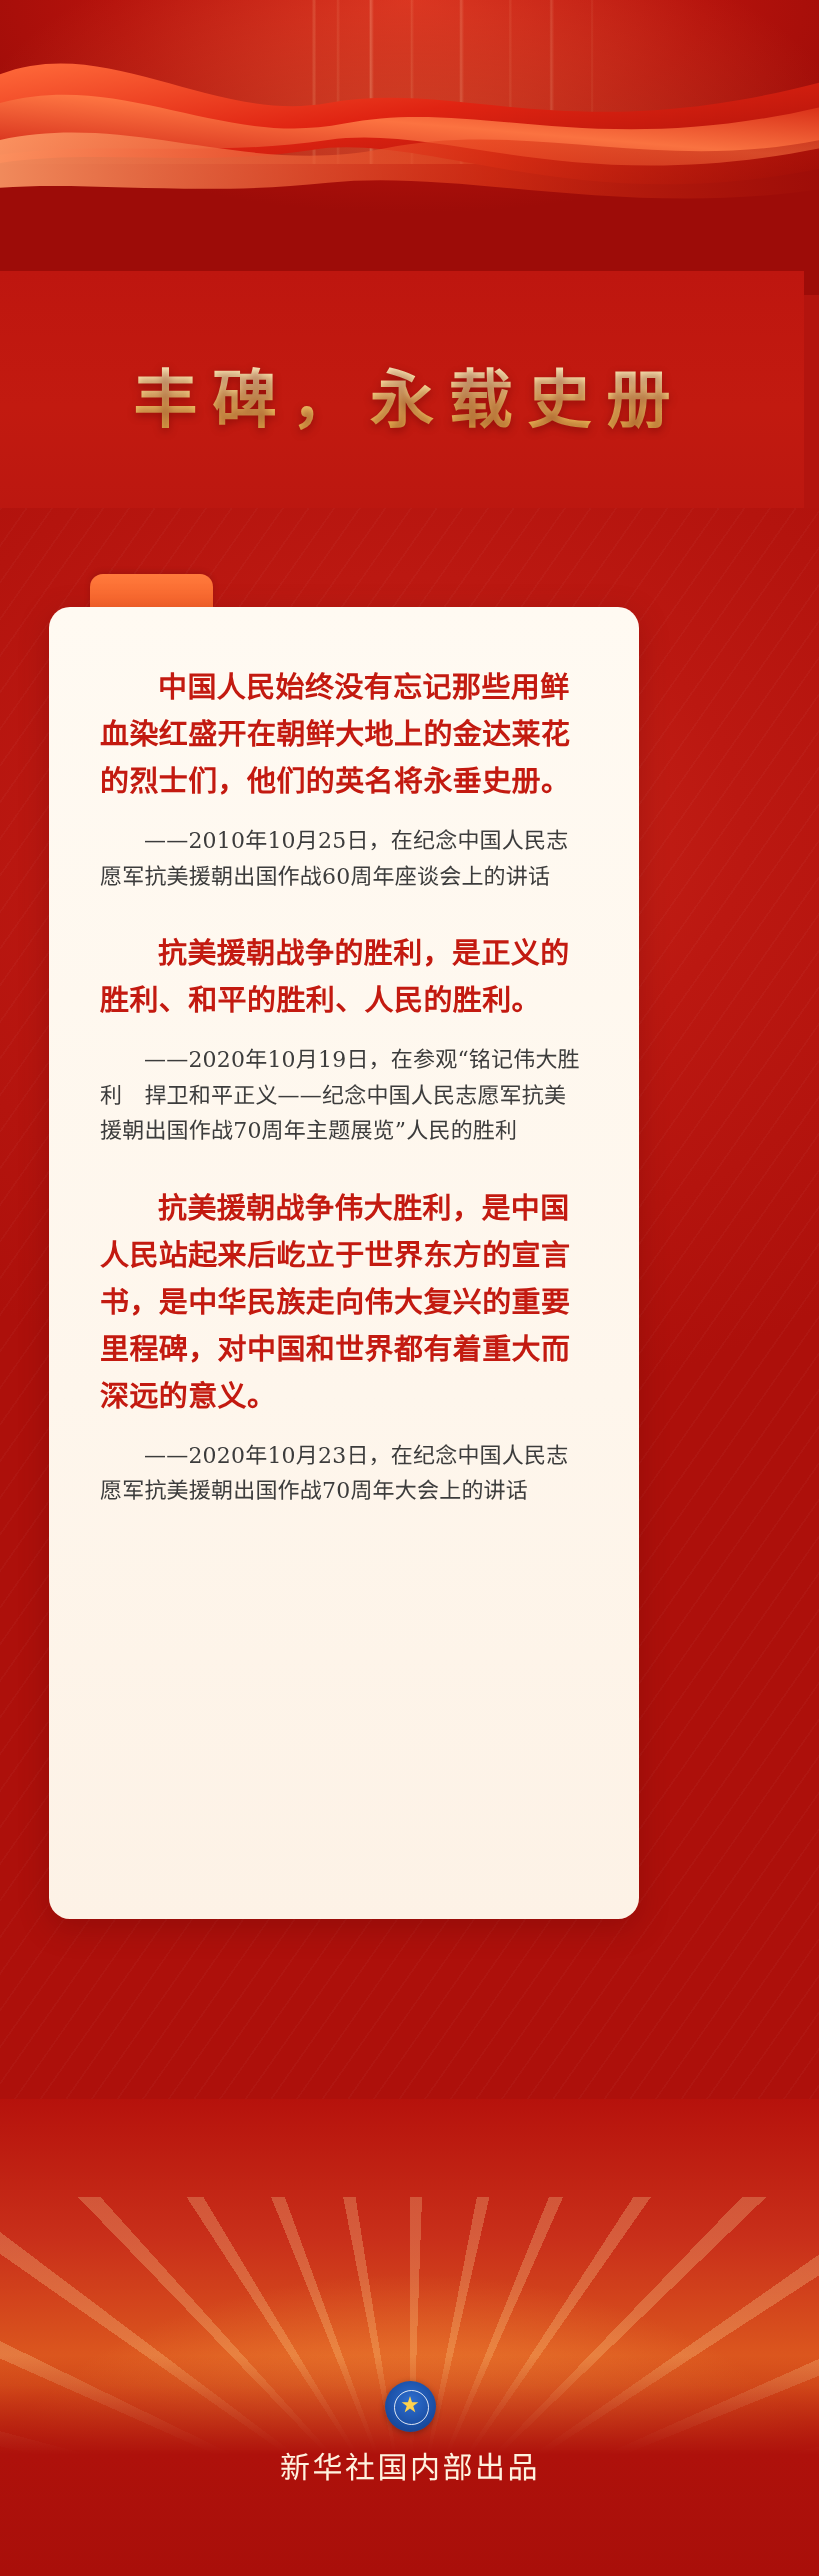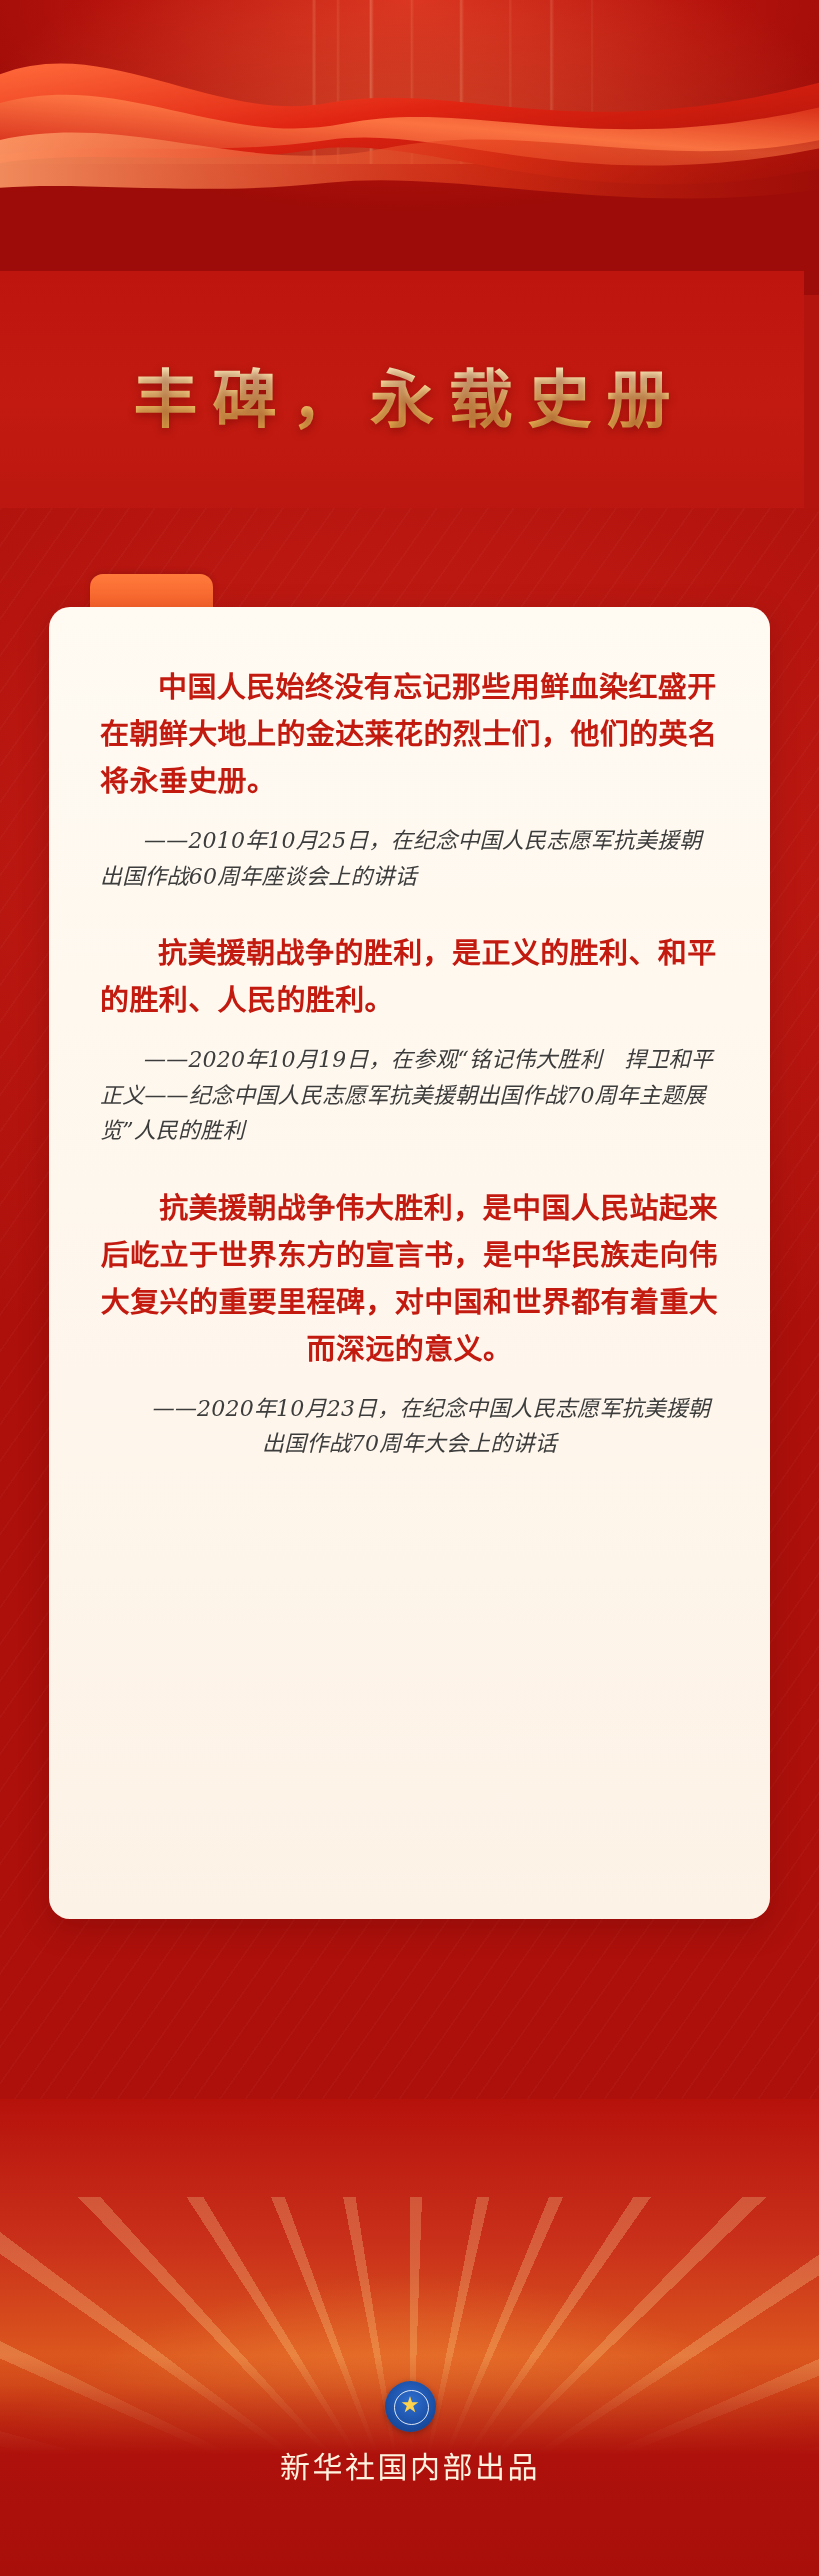--- a/index.html
+++ b/index.html
@@ -100,51 +100,50 @@
     position: absolute;
     left: 90px; top: 574px;
     width: 123px; height: 57px;
     background: linear-gradient(180deg, #ff7a3c 0%, #f4531f 100%);
     border-radius: 13px 13px 0 0;
     box-shadow: 0 -1.6px 6.6px rgba(0,0,0,.12);
   }
   .card {
     position: absolute;
     left: 49px; top: 607px;
-    width: 721px;
+    width: 590px;
     min-height: 1312px;
     background: linear-gradient(180deg, #fffaf2 0%, #fef6ec 60%, #fdf2e6 100%);
     border-radius: 21px;
     box-shadow: 0 8.2px 29.5px rgba(80,0,0,.25);
     padding: 57px 51px 66px 51px;
     box-sizing: border-box;
   }
 
   .quote-block { margin-bottom: 36px; }
-  .quote-block:last-child { margin-bottom: 0; text-align: center; }
+  .quote-block:last-child { margin-bottom: 0; }
 
   .quote-text {
     color: #c31a10;
     font-size: 29px;
     line-height: 1.62;
     text-indent: 2em;
     font-weight: 600;
     letter-spacing: 0.4px;
     margin: 0 0 18px 0;
     font-family: "DejaVu Serif", "Liberation Serif", serif;
   }
   .quote-source {
     color: #3c3c3c;
     font-size: 22px;
     line-height: 1.62;
     text-indent: 2em;
     margin: 0;
     letter-spacing: 0.2px;
     font-family: "DejaVu Serif", "Liberation Serif", serif;
-    font-style: italic;
   }
 
   
   .footer {
     position: absolute;
     left: 0; top: 2099px;
     width: 820px; height: 477px;
     background: linear-gradient(180deg, #b6120c 0%, #c9301a 30%, #e0601f 60%, #b3180e 100%);
     overflow: hidden;
   }

